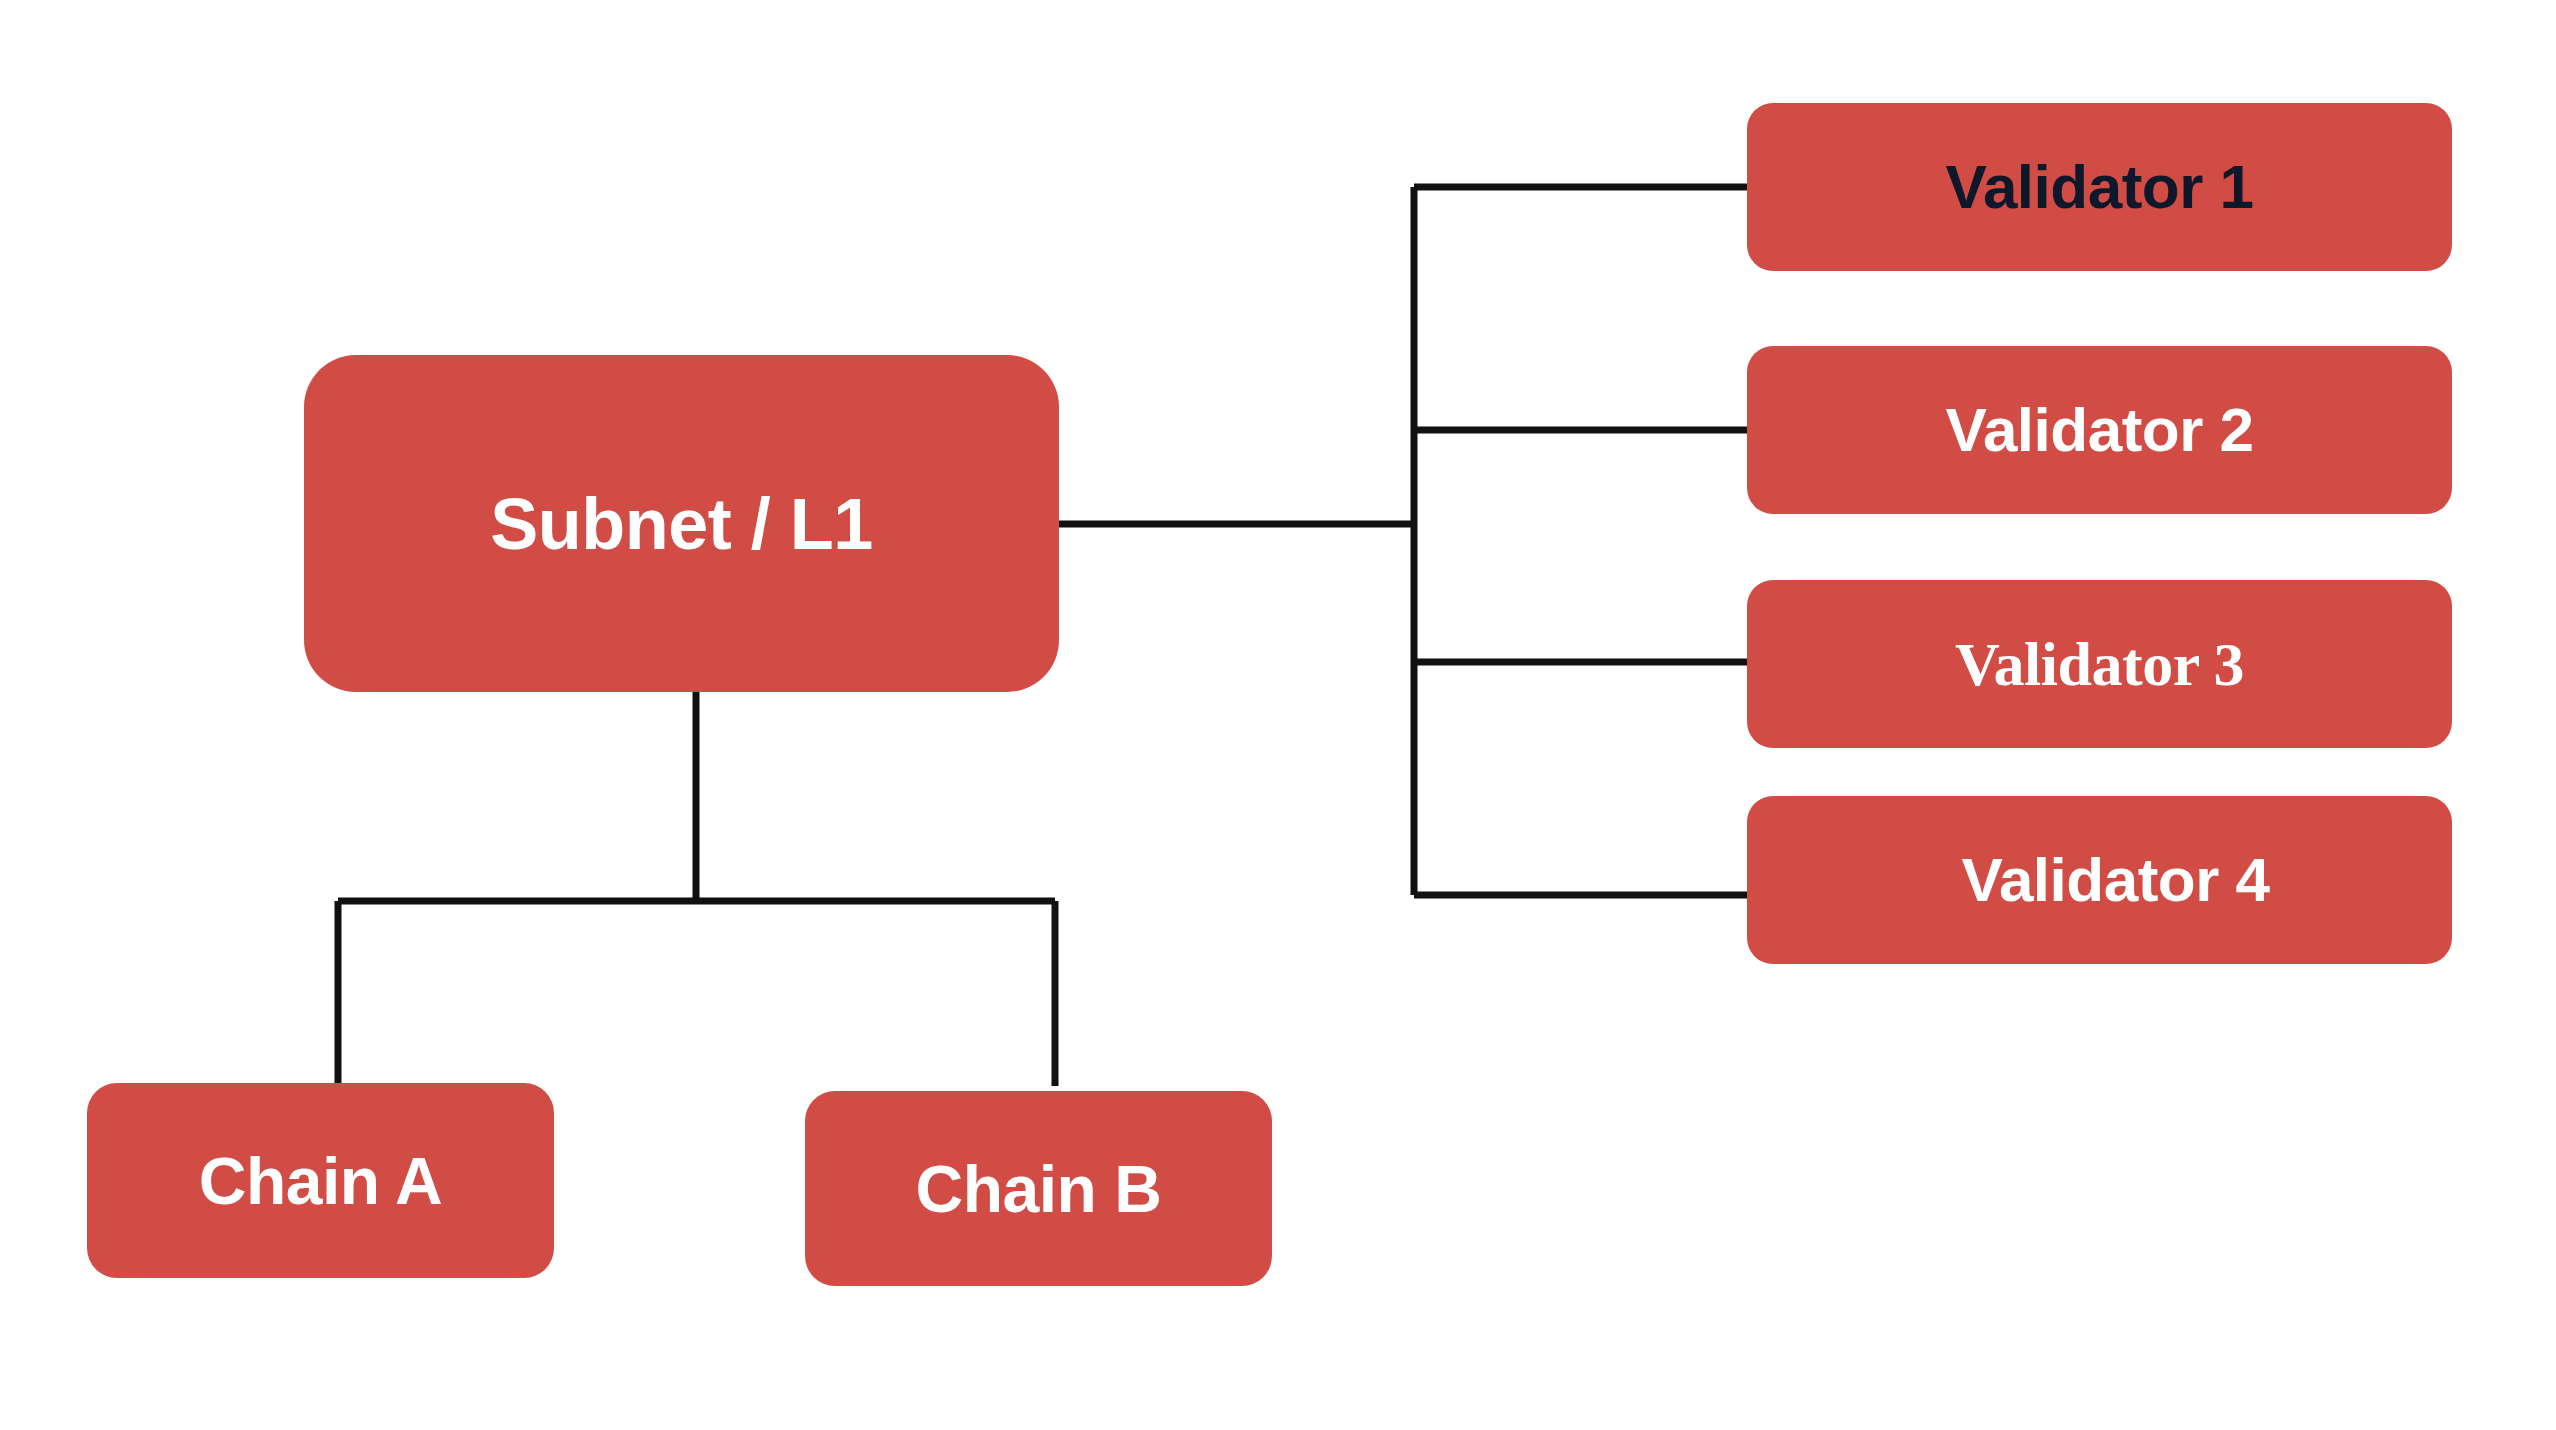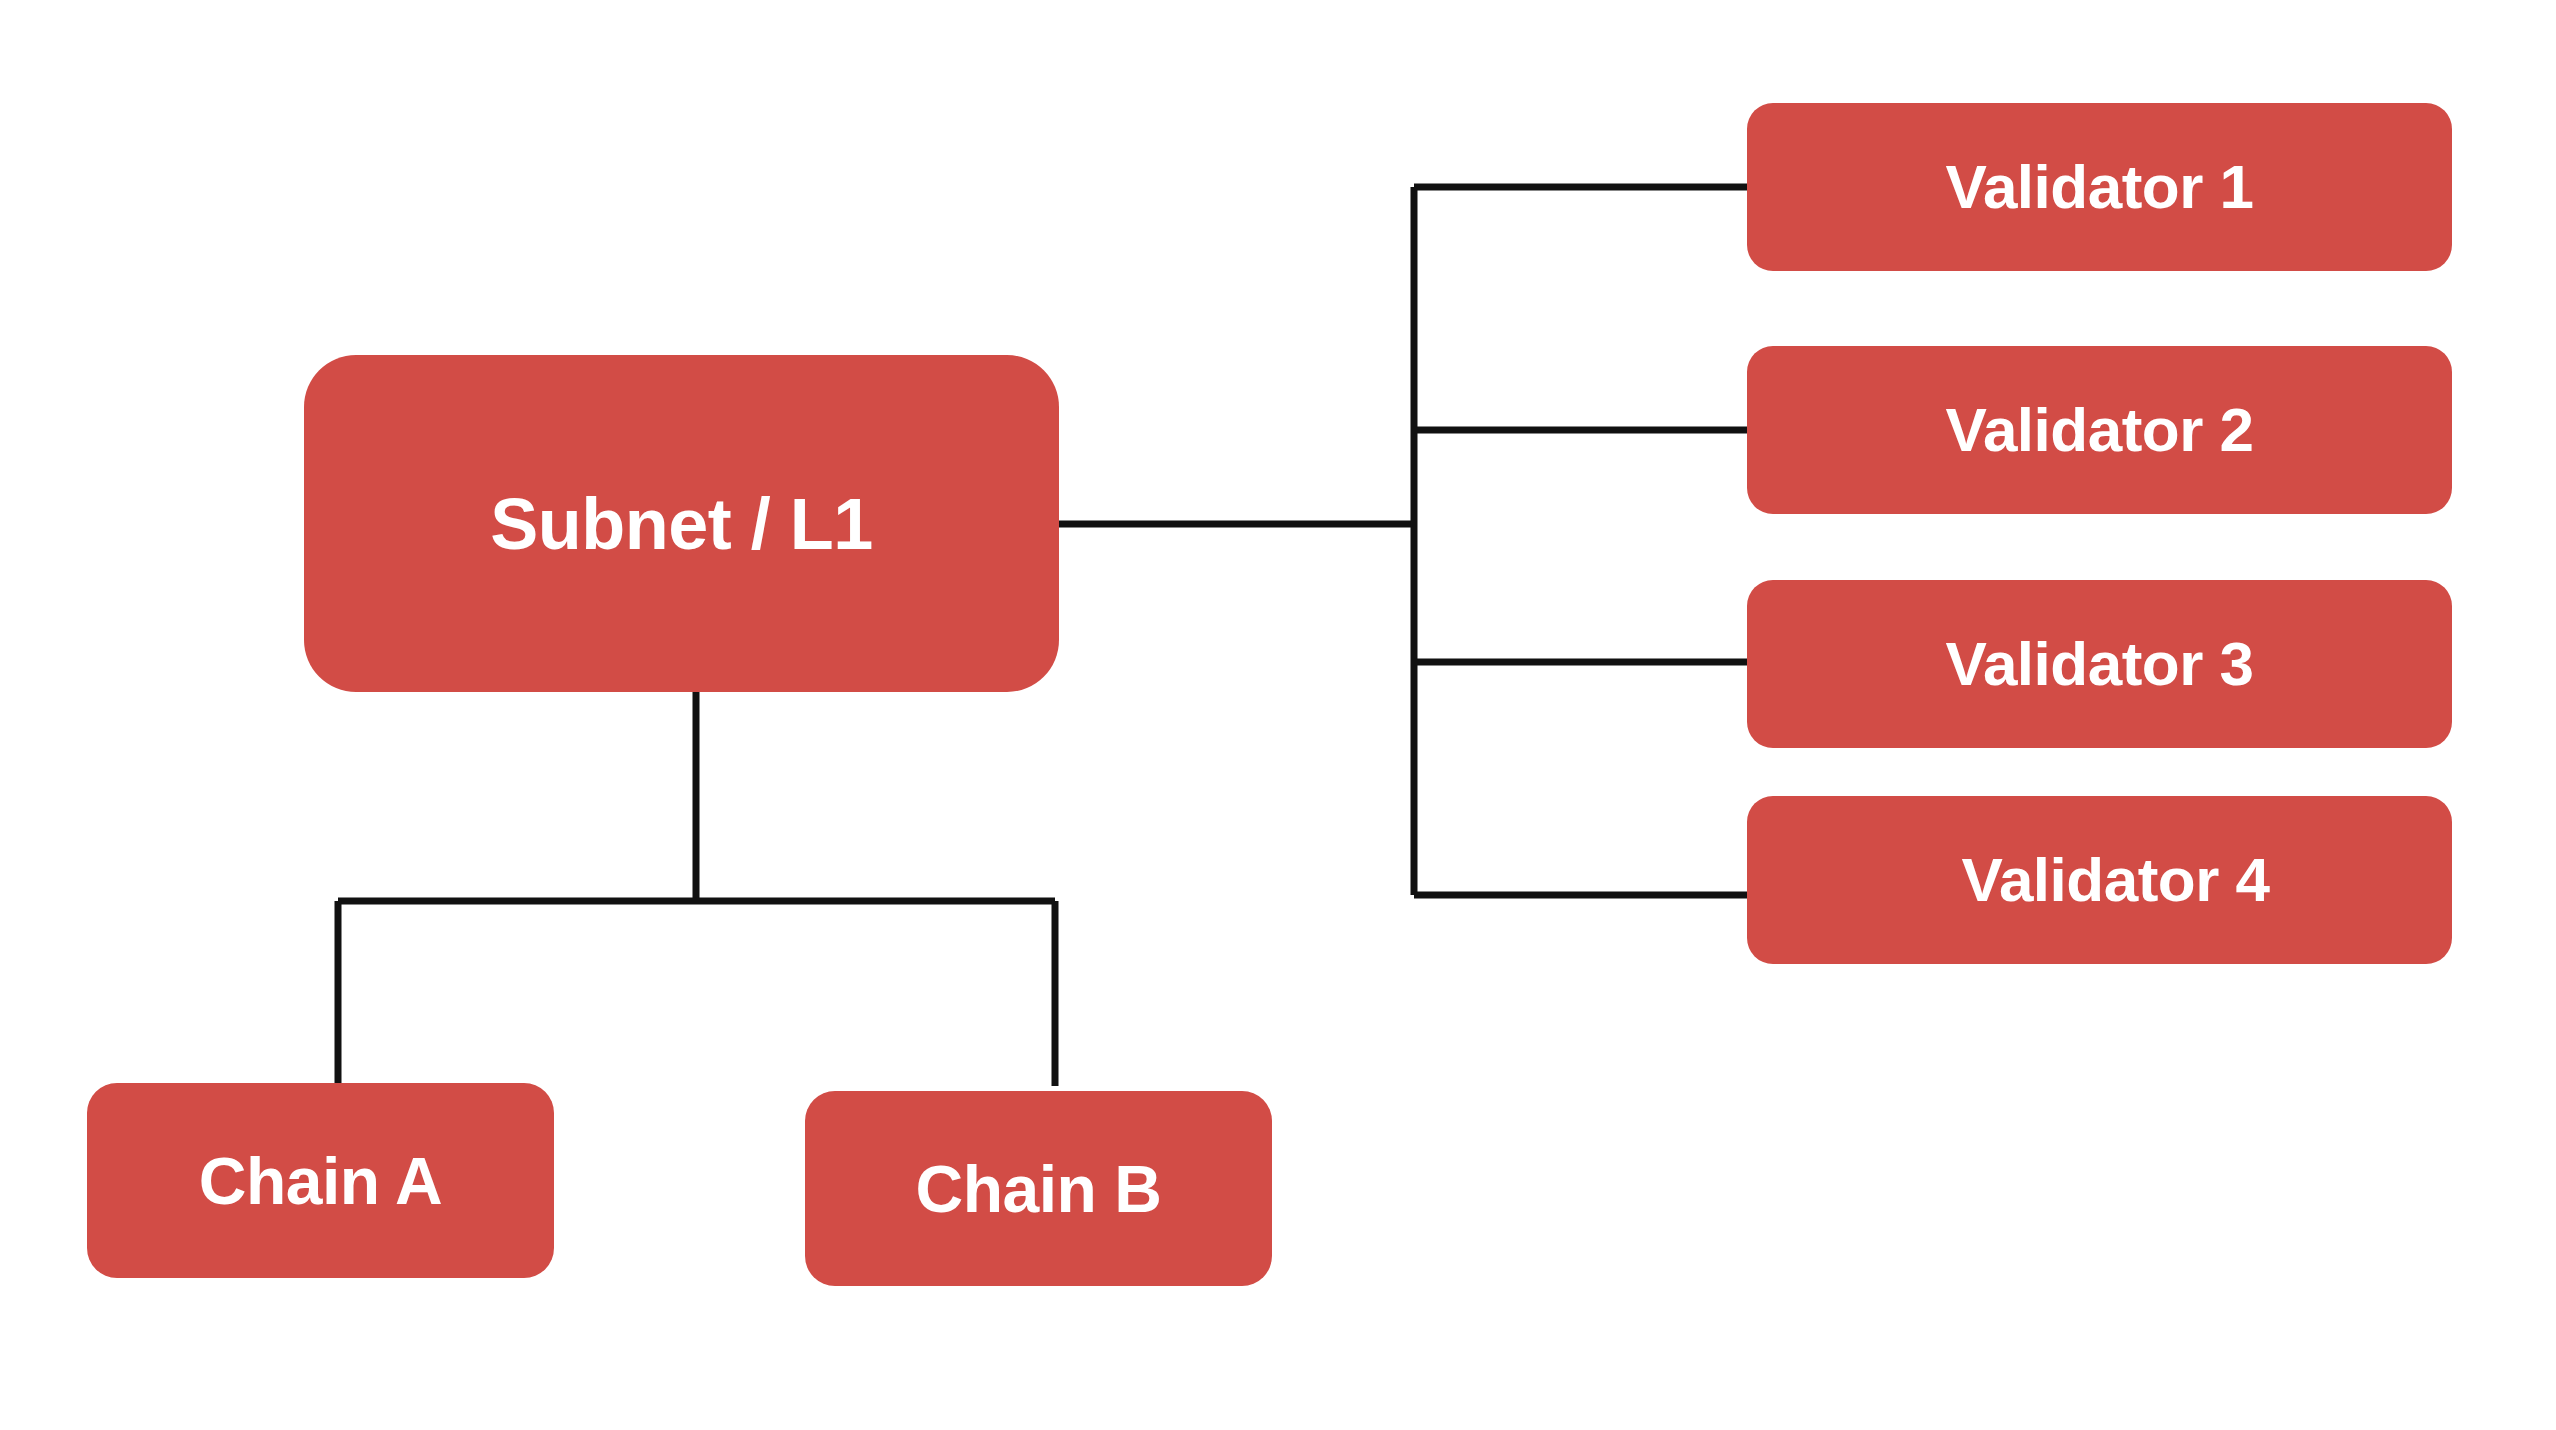--- a/index.html
+++ b/index.html
@@ -102,29 +102,29 @@
 
       <path d="M 338 901 L 338 1086"></path>
       <path d="M 1055 901 L 1055 1086"></path>
     </g>
   </svg>
 
   <div class="node" id="node-subnet" style="background: rgb(210, 76, 70); color: rgb(255, 255, 255);">
     <span class="node-label">Subnet / L1</span>
   </div>
 
-  <div class="node node-validator" id="node-validator-1" style="background: rgb(210, 76, 70); color: #ffffff;">
+  <div class="node node-validator" id="node-validator-1" style="background: rgb(210, 76, 70); color: #0f172a;">
     <span class="node-label">Validator 1</span>
   </div>
 
   <div class="node node-validator" id="node-validator-2" style="background: rgb(210, 76, 70); color: rgb(255, 255, 255);">
     <span class="node-label">Validator 2</span>
   </div>
 
-  <div class="node node-validator" id="node-validator-3" style="background: rgb(210, 76, 70); color: rgb(255, 255, 255);">
+  <div class="node node-validator" id="node-validator-3" style="background: rgb(210, 76, 70); color: rgb(255, 255, 255); font-family: Liberation Serif, serif;">
     <span class="node-label">Validator 3</span>
   </div>
 
   <div class="node node-validator" id="node-validator-4" style="background: rgb(210, 76, 70); color: rgb(255, 255, 255);">
     <span class="node-label">Validator 4</span>
   </div>
 
   <div class="node node-chain" id="node-chain-a" style="background: rgb(210, 76, 70); color: rgb(255, 255, 255);">
     <span class="node-label">Chain A</span>
   </div>

